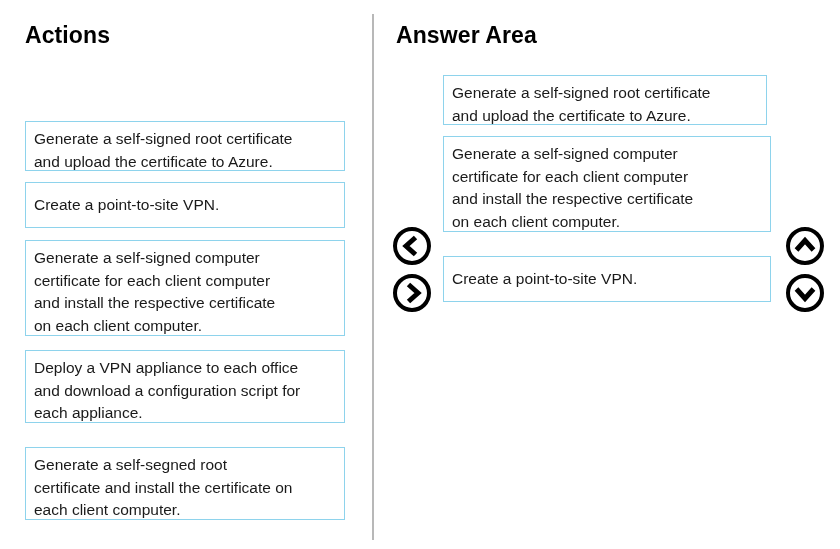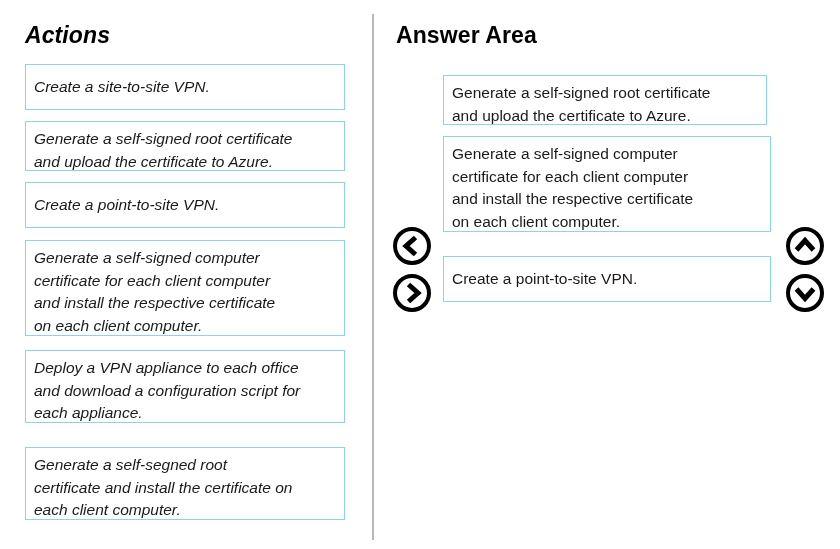--- a/index.html
+++ b/index.html
@@ -16,21 +16,21 @@
     color: #000000;
     -webkit-font-smoothing: antialiased;
   }
 
   
   .panel {
     position: absolute;
     top: 0;
     height: 549px;
   }
-  #actions-panel  { left: 0;   width: 373px; font-style: italic; }
+  #actions-panel  { left: 0;   width: 373px; }
   #answer-panel   { left: 374px; width: 394px; }
 
   .divider {
     position: absolute;
     left: 372px;
     top: 14px;
     width: 2px;
     height: 526px;
     background: #b8b8b8;
   }
@@ -93,23 +93,20 @@
   #btn-move-up    { left: 785px; top: 226px; }
   #btn-move-down  { left: 785px; top: 273px; }
 </style>
 </head>
 <body>
 
 <div class="panel" id="actions-panel">
 
   <div class="panel-title" id="actions-title">Actions</div>
 
-  <div class="tile" id="a-tile-0">
-    <span class="tile-text">Create a site-to-site VPN.</span>
-  </div>
   <div class="tile" id="a-tile-1">
     <span class="tile-text">Generate a self-signed root certificate
 and upload the certificate to Azure.</span>
   </div>
   <div class="tile" id="a-tile-2">
     <span class="tile-text">Create a point-to-site VPN.</span>
   </div>
   <div class="tile" id="a-tile-3">
     <span class="tile-text">Generate a self-signed computer
 certificate for each client computer

